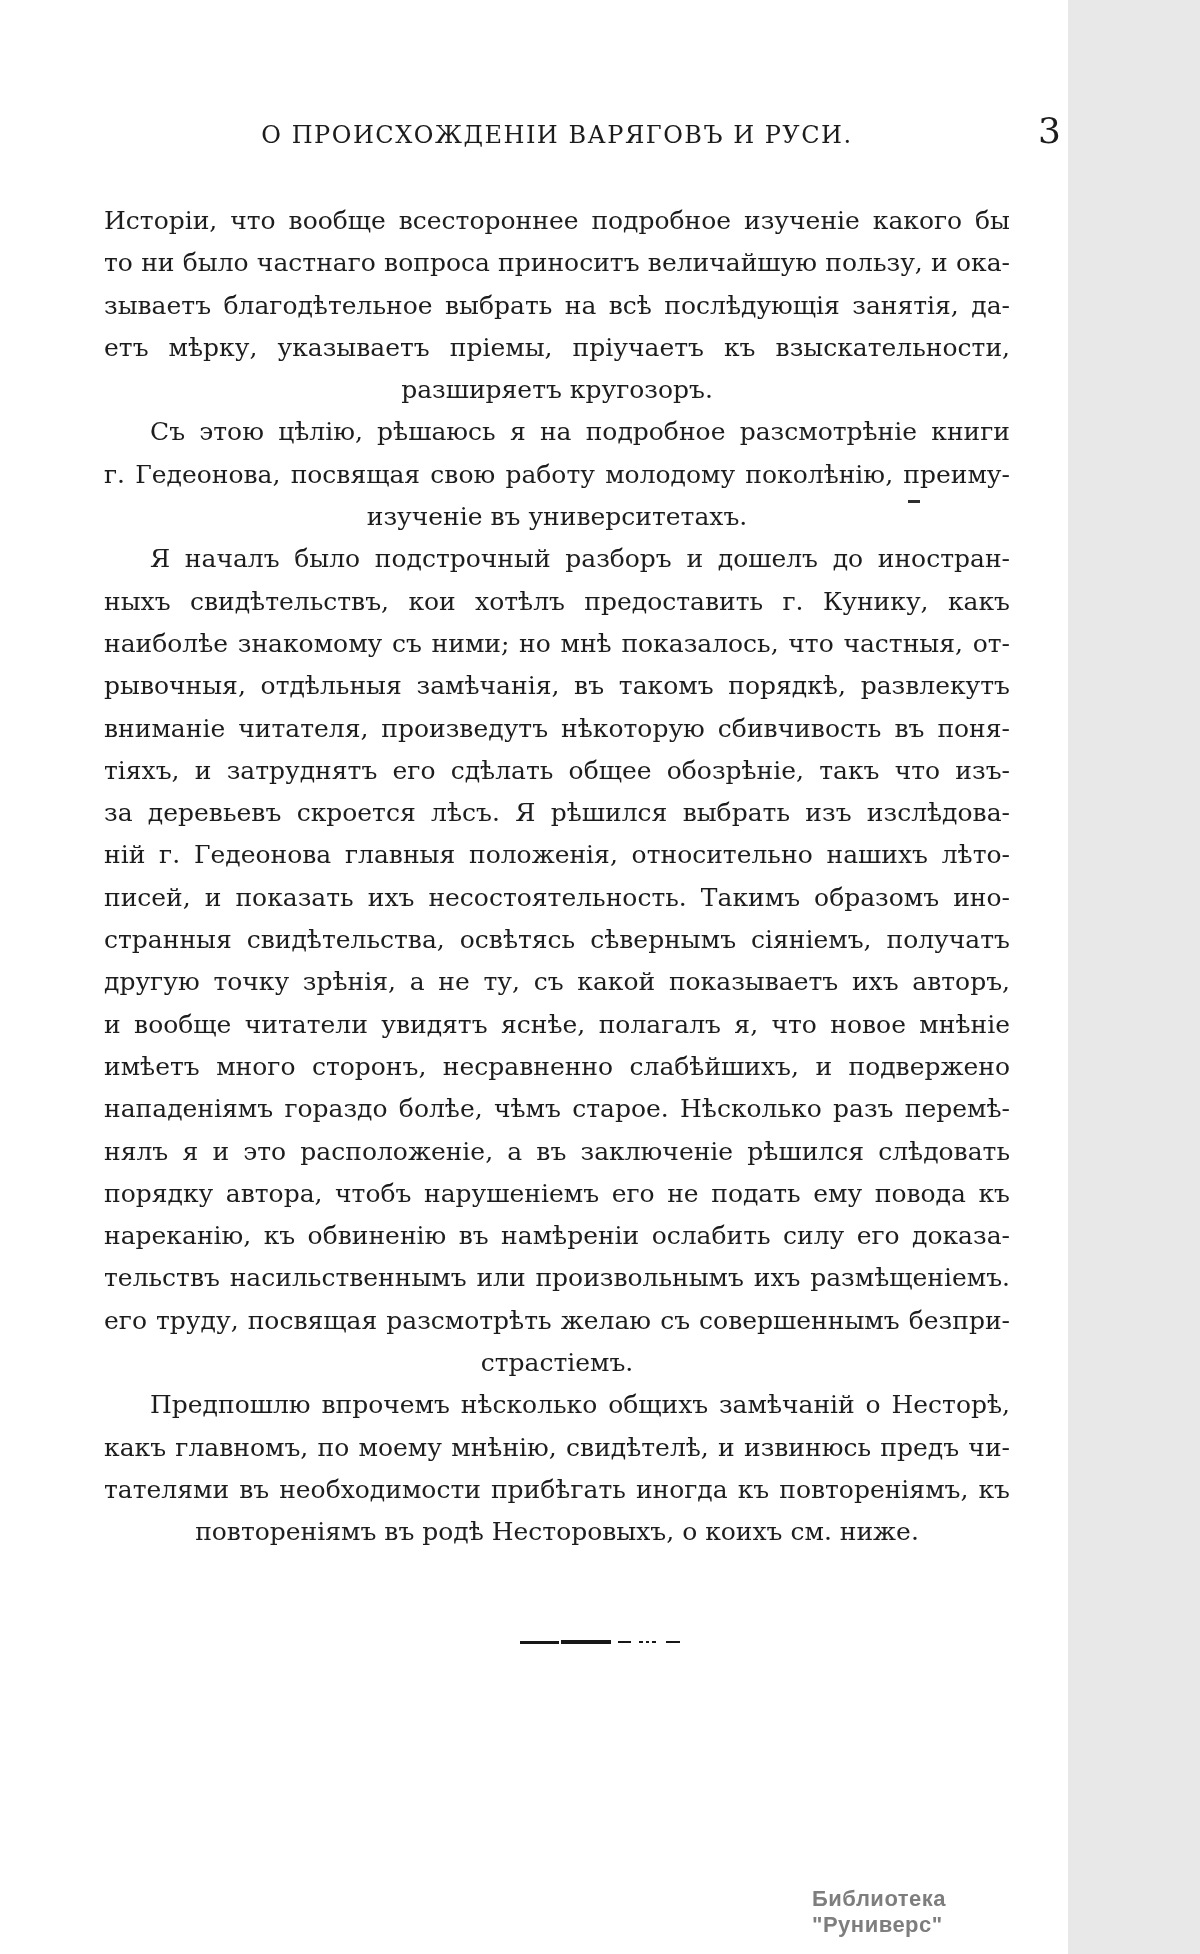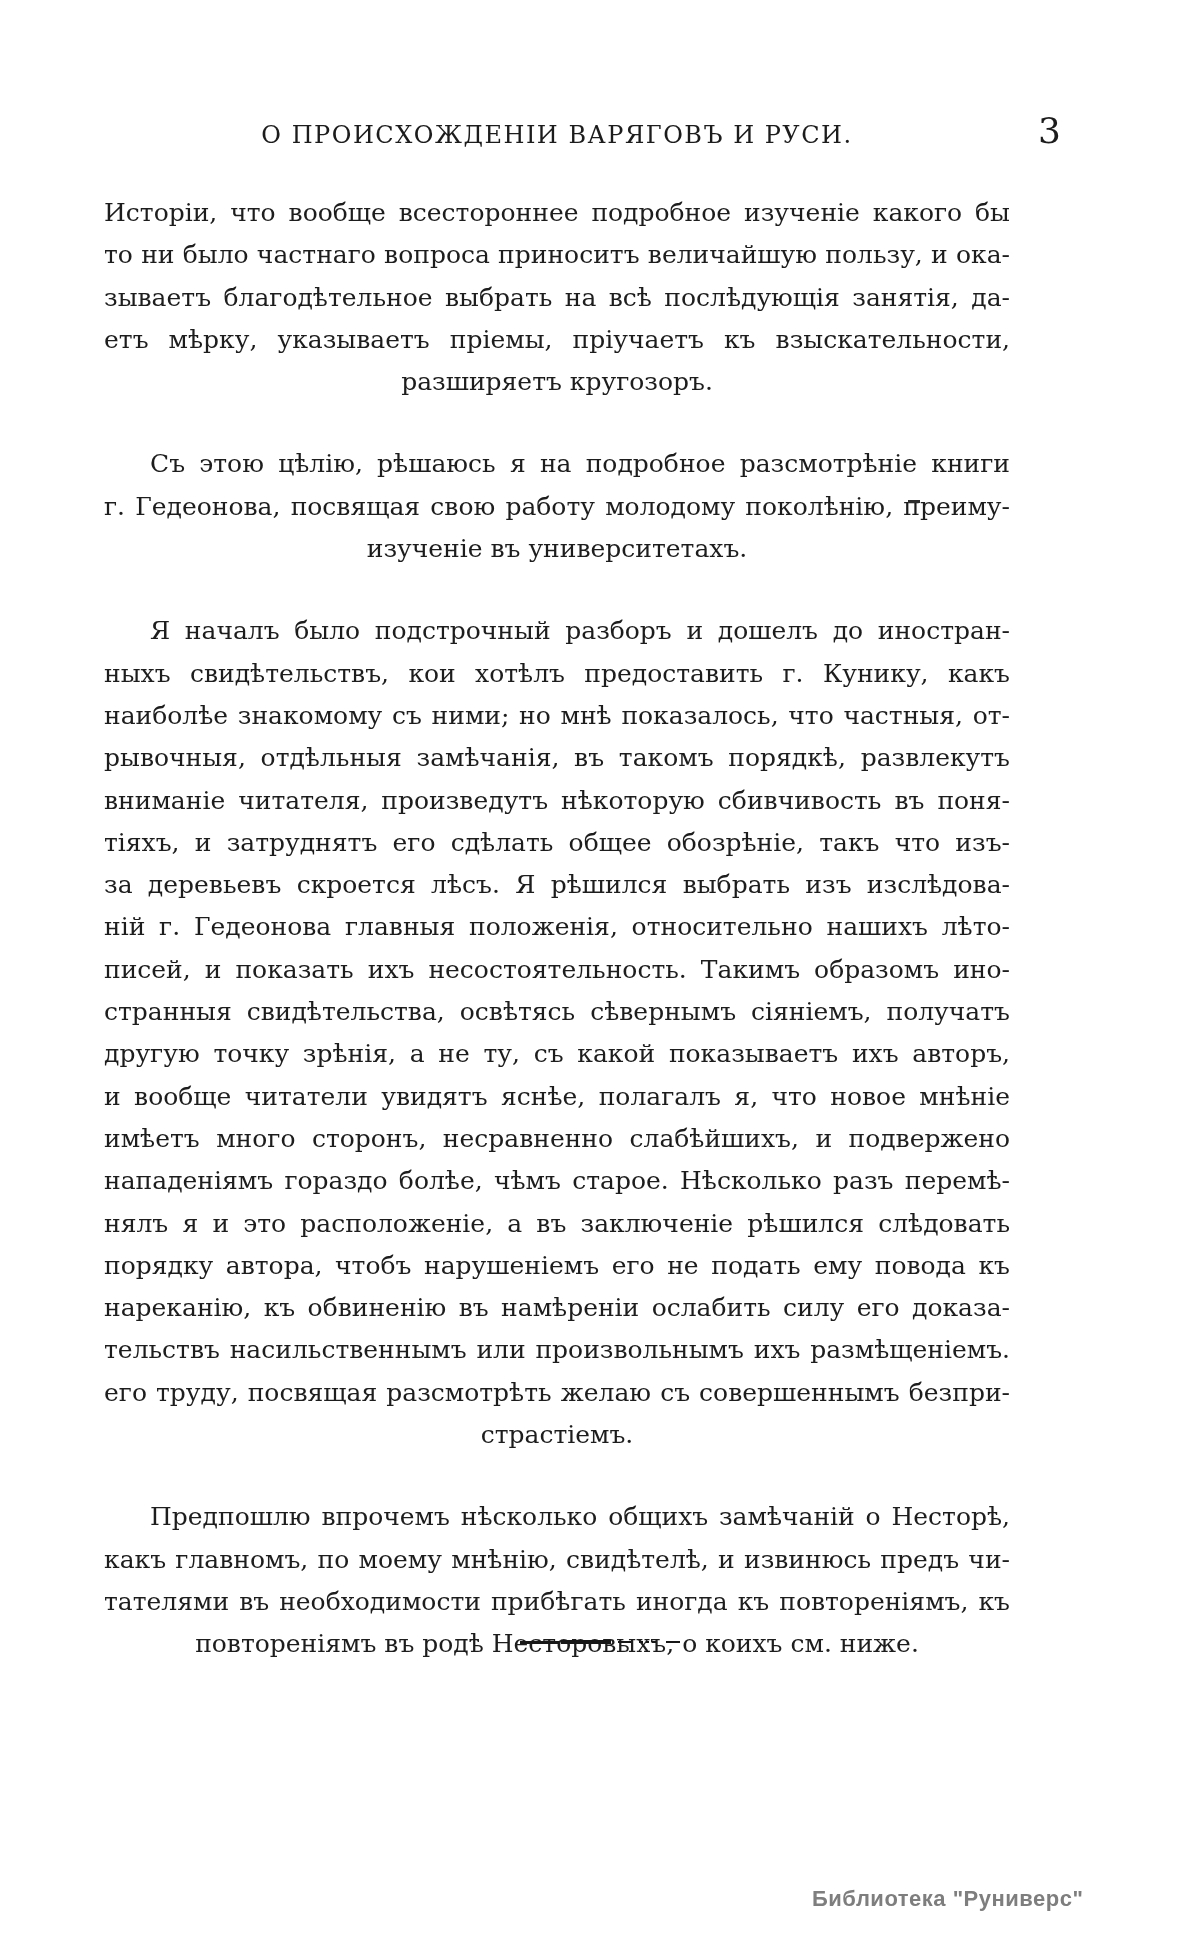--- a/index.html
+++ b/index.html
@@ -1,18 +1,18 @@
 <!DOCTYPE html>
 <html><head>
 <meta charset="utf-8">
 <style>
   html,body{margin:0;padding:0;background:#e8e8e8;}
   .page{
     position:relative;
-    width:1200px;height:1954px;
+    width:1068px;height:1954px;
     background:#ffffff;
     overflow:hidden;
     font-family:"DejaVu Serif","DejaVu Sans",serif;
     color:#1f1f1f;
   }
   .running-header{
     position:absolute;
     left:104px;top:121px;width:906px;
     text-align:center;
     font-size:24px;
@@ -21,28 +21,28 @@
     color:#1c1c1c;
   }
   .page-number{
     position:absolute;
     left:1038px;top:110px;
     font-size:36px;
     color:#1c1c1c;
   }
   .text-block{
     position:absolute;
-    left:104px;top:192px;width:906px;
+    left:104px;top:200px;width:906px;
     font-size:25px;
     line-height:42.3px;
     color:#1d1d1d;
   }
   .line{text-align:center;}
   .line.jl{text-align:justify;text-align-last:justify;}
-  .line.indent{text-indent:46px;margin-top:40px;}
+  .line.indent{text-indent:46px;}
   .scan-artifact{
     position:absolute;
     left:908px;top:500px;
     width:12px;height:3px;
     background:#2e2e2e;
   }
   .divider{
     position:absolute;
     left:520px;top:1639px;
     width:160px;height:6px;

